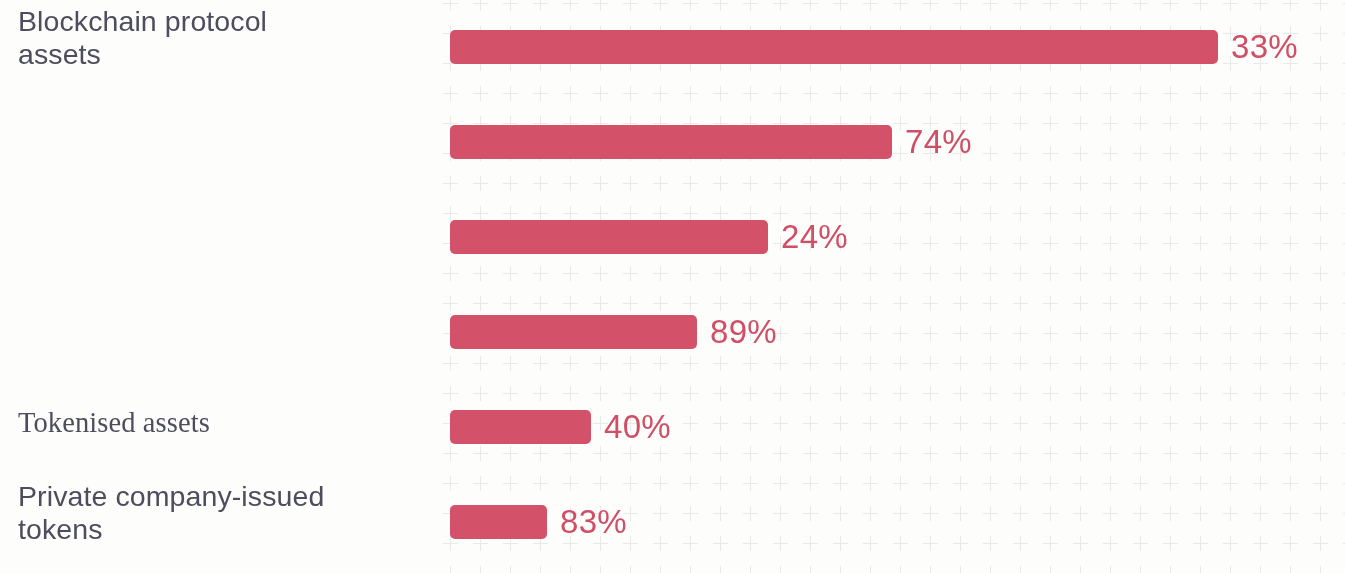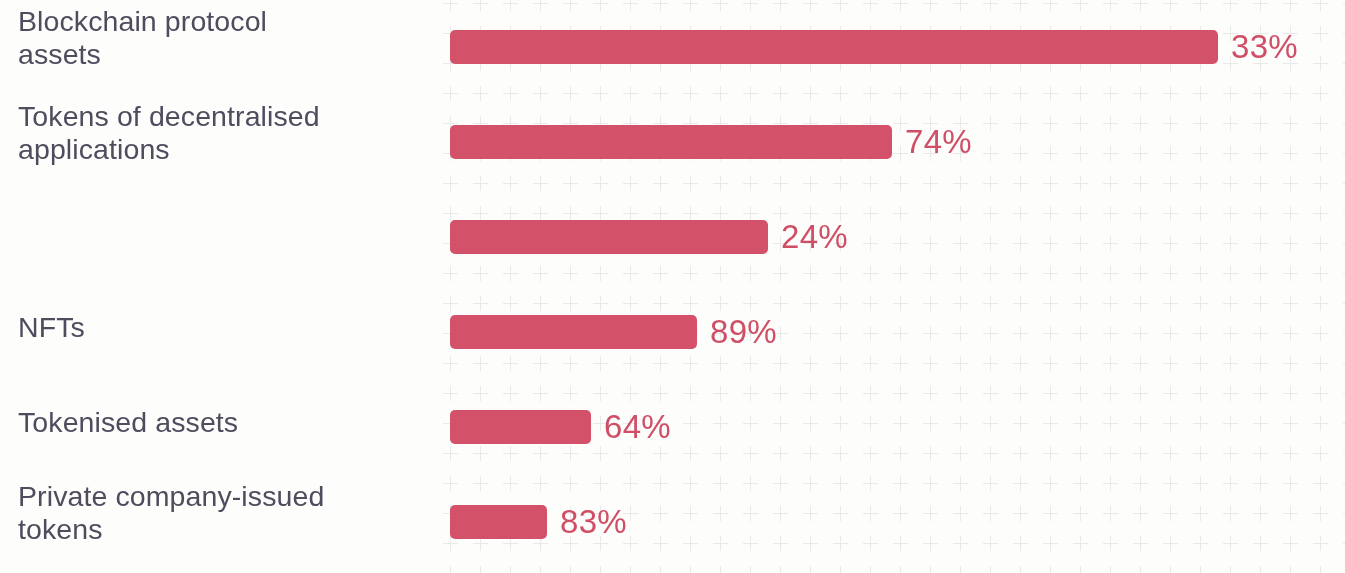--- a/index.html
+++ b/index.html
@@ -726,46 +726,43 @@
   <div id="rows-layer">
       <div class="bar-row" style="top: 0px;">
         <div class="cat-label" style="top: 5px;">Blockchain protocol
 assets</div>
         <div class="bar-track" style="width: 768px;">
           <div class="bar-fill" style="width: 768px; background: rgb(211, 82, 105);"></div>
         </div>
         <div class="bar-value" style="left: 1231px; color: rgb(207, 79, 102);">33%</div>
       </div>
       <div class="bar-row" style="top: 95px;">
-        <div class="cat-label" style="top: 5px;">Tokens of decentralised
-applications</div>
         <div class="bar-track" style="width: 442px;">
           <div class="bar-fill" style="width: 442px; background: rgb(211, 82, 105);"></div>
         </div>
         <div class="bar-value" style="left: 905px; color: rgb(207, 79, 102);">74%</div>
       </div>
       <div class="bar-row" style="top: 190px;">
         <div class="bar-track" style="width: 318px;">
           <div class="bar-fill" style="width: 318px; background: rgb(211, 82, 105);"></div>
         </div>
         <div class="bar-value" style="left: 781px; color: rgb(207, 79, 102);">24%</div>
       </div>
       <div class="bar-row" style="top: 285px;">
-        <div class="cat-label" style="top: 26px;">NFTs</div>
         <div class="bar-track" style="width: 247px;">
           <div class="bar-fill" style="width: 247px; background: rgb(211, 82, 105);"></div>
         </div>
         <div class="bar-value" style="left: 710px; color: rgb(207, 79, 102);">89%</div>
       </div>
       <div class="bar-row" style="top: 380px;">
-        <div class="cat-label" style="top: 26px;">Tokenised assets</div>
+        <div class="cat-label" style="top: 26px; font-family: Liberation Serif, serif;">Tokenised assets</div>
         <div class="bar-track" style="width: 141px;">
           <div class="bar-fill" style="width: 141px; background: rgb(211, 82, 105);"></div>
         </div>
-        <div class="bar-value" style="left: 604px; color: rgb(207, 79, 102);">64%</div>
+        <div class="bar-value" style="left: 604px; color: rgb(207, 79, 102);">40%</div>
       </div>
       <div class="bar-row" style="top: 475px;">
         <div class="cat-label" style="top: 5px;">Private company-issued
 tokens</div>
         <div class="bar-track" style="width: 97px;">
           <div class="bar-fill" style="width: 97px; background: rgb(211, 82, 105);"></div>
         </div>
         <div class="bar-value" style="left: 560px; color: rgb(207, 79, 102);">83%</div>
       </div>
     </div>

